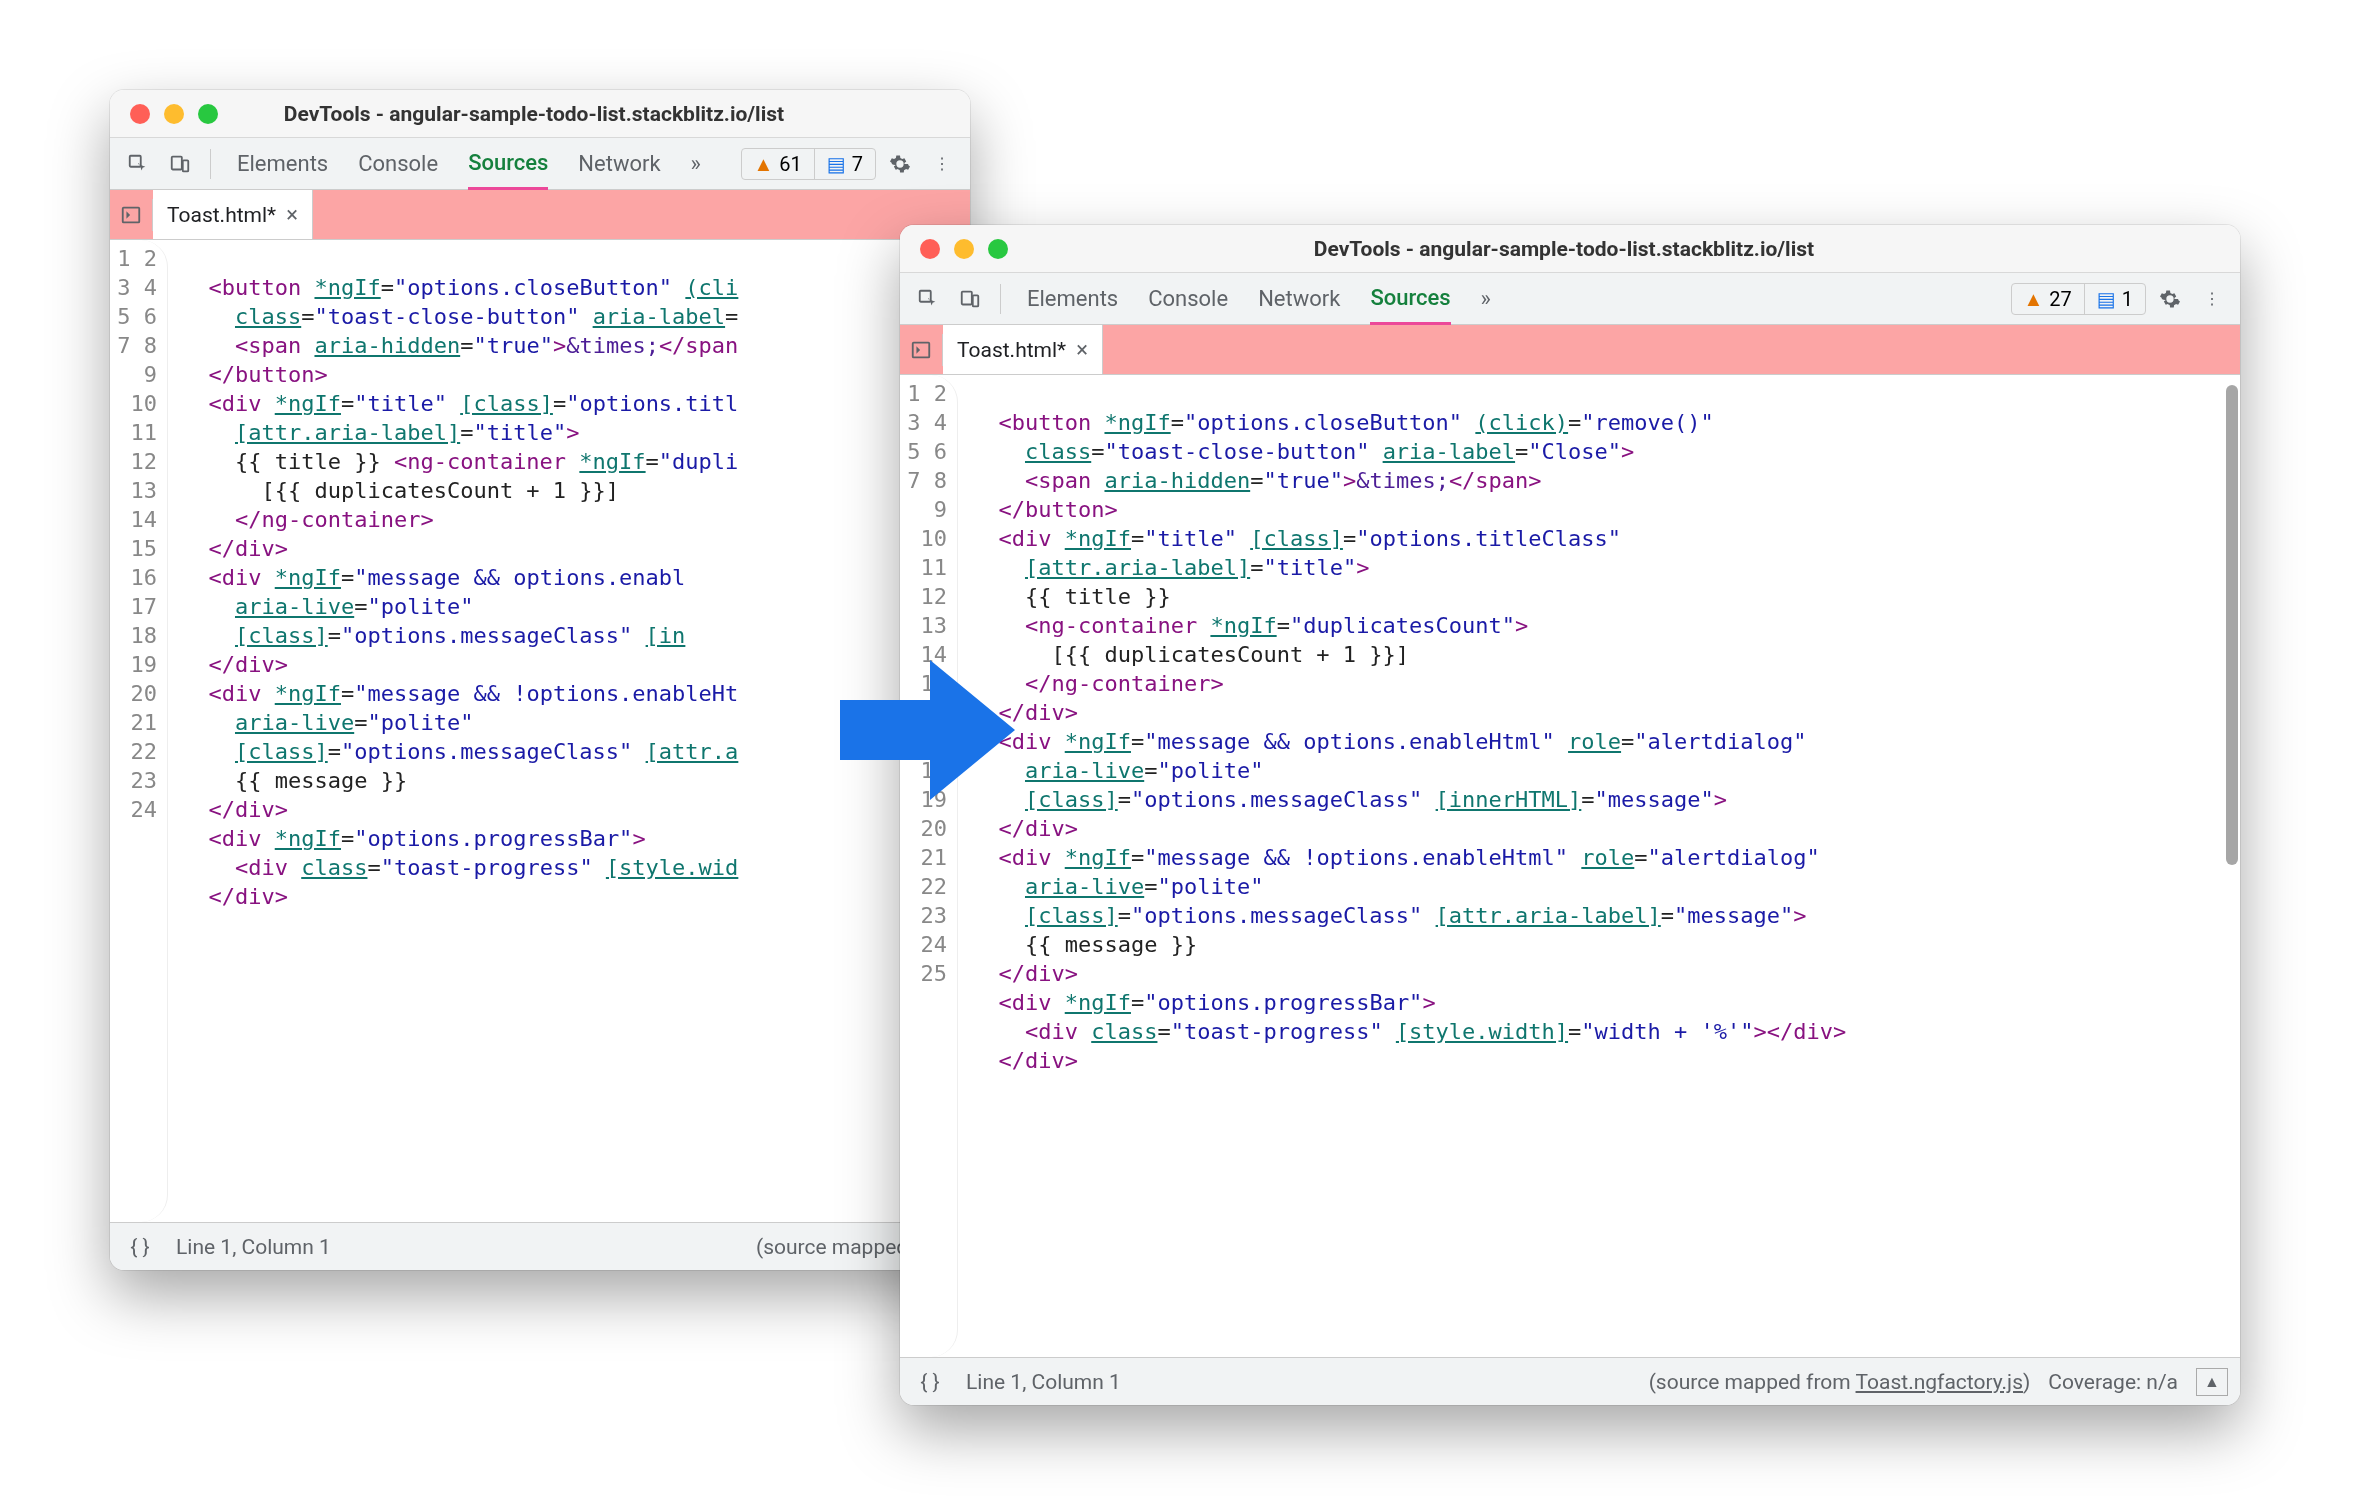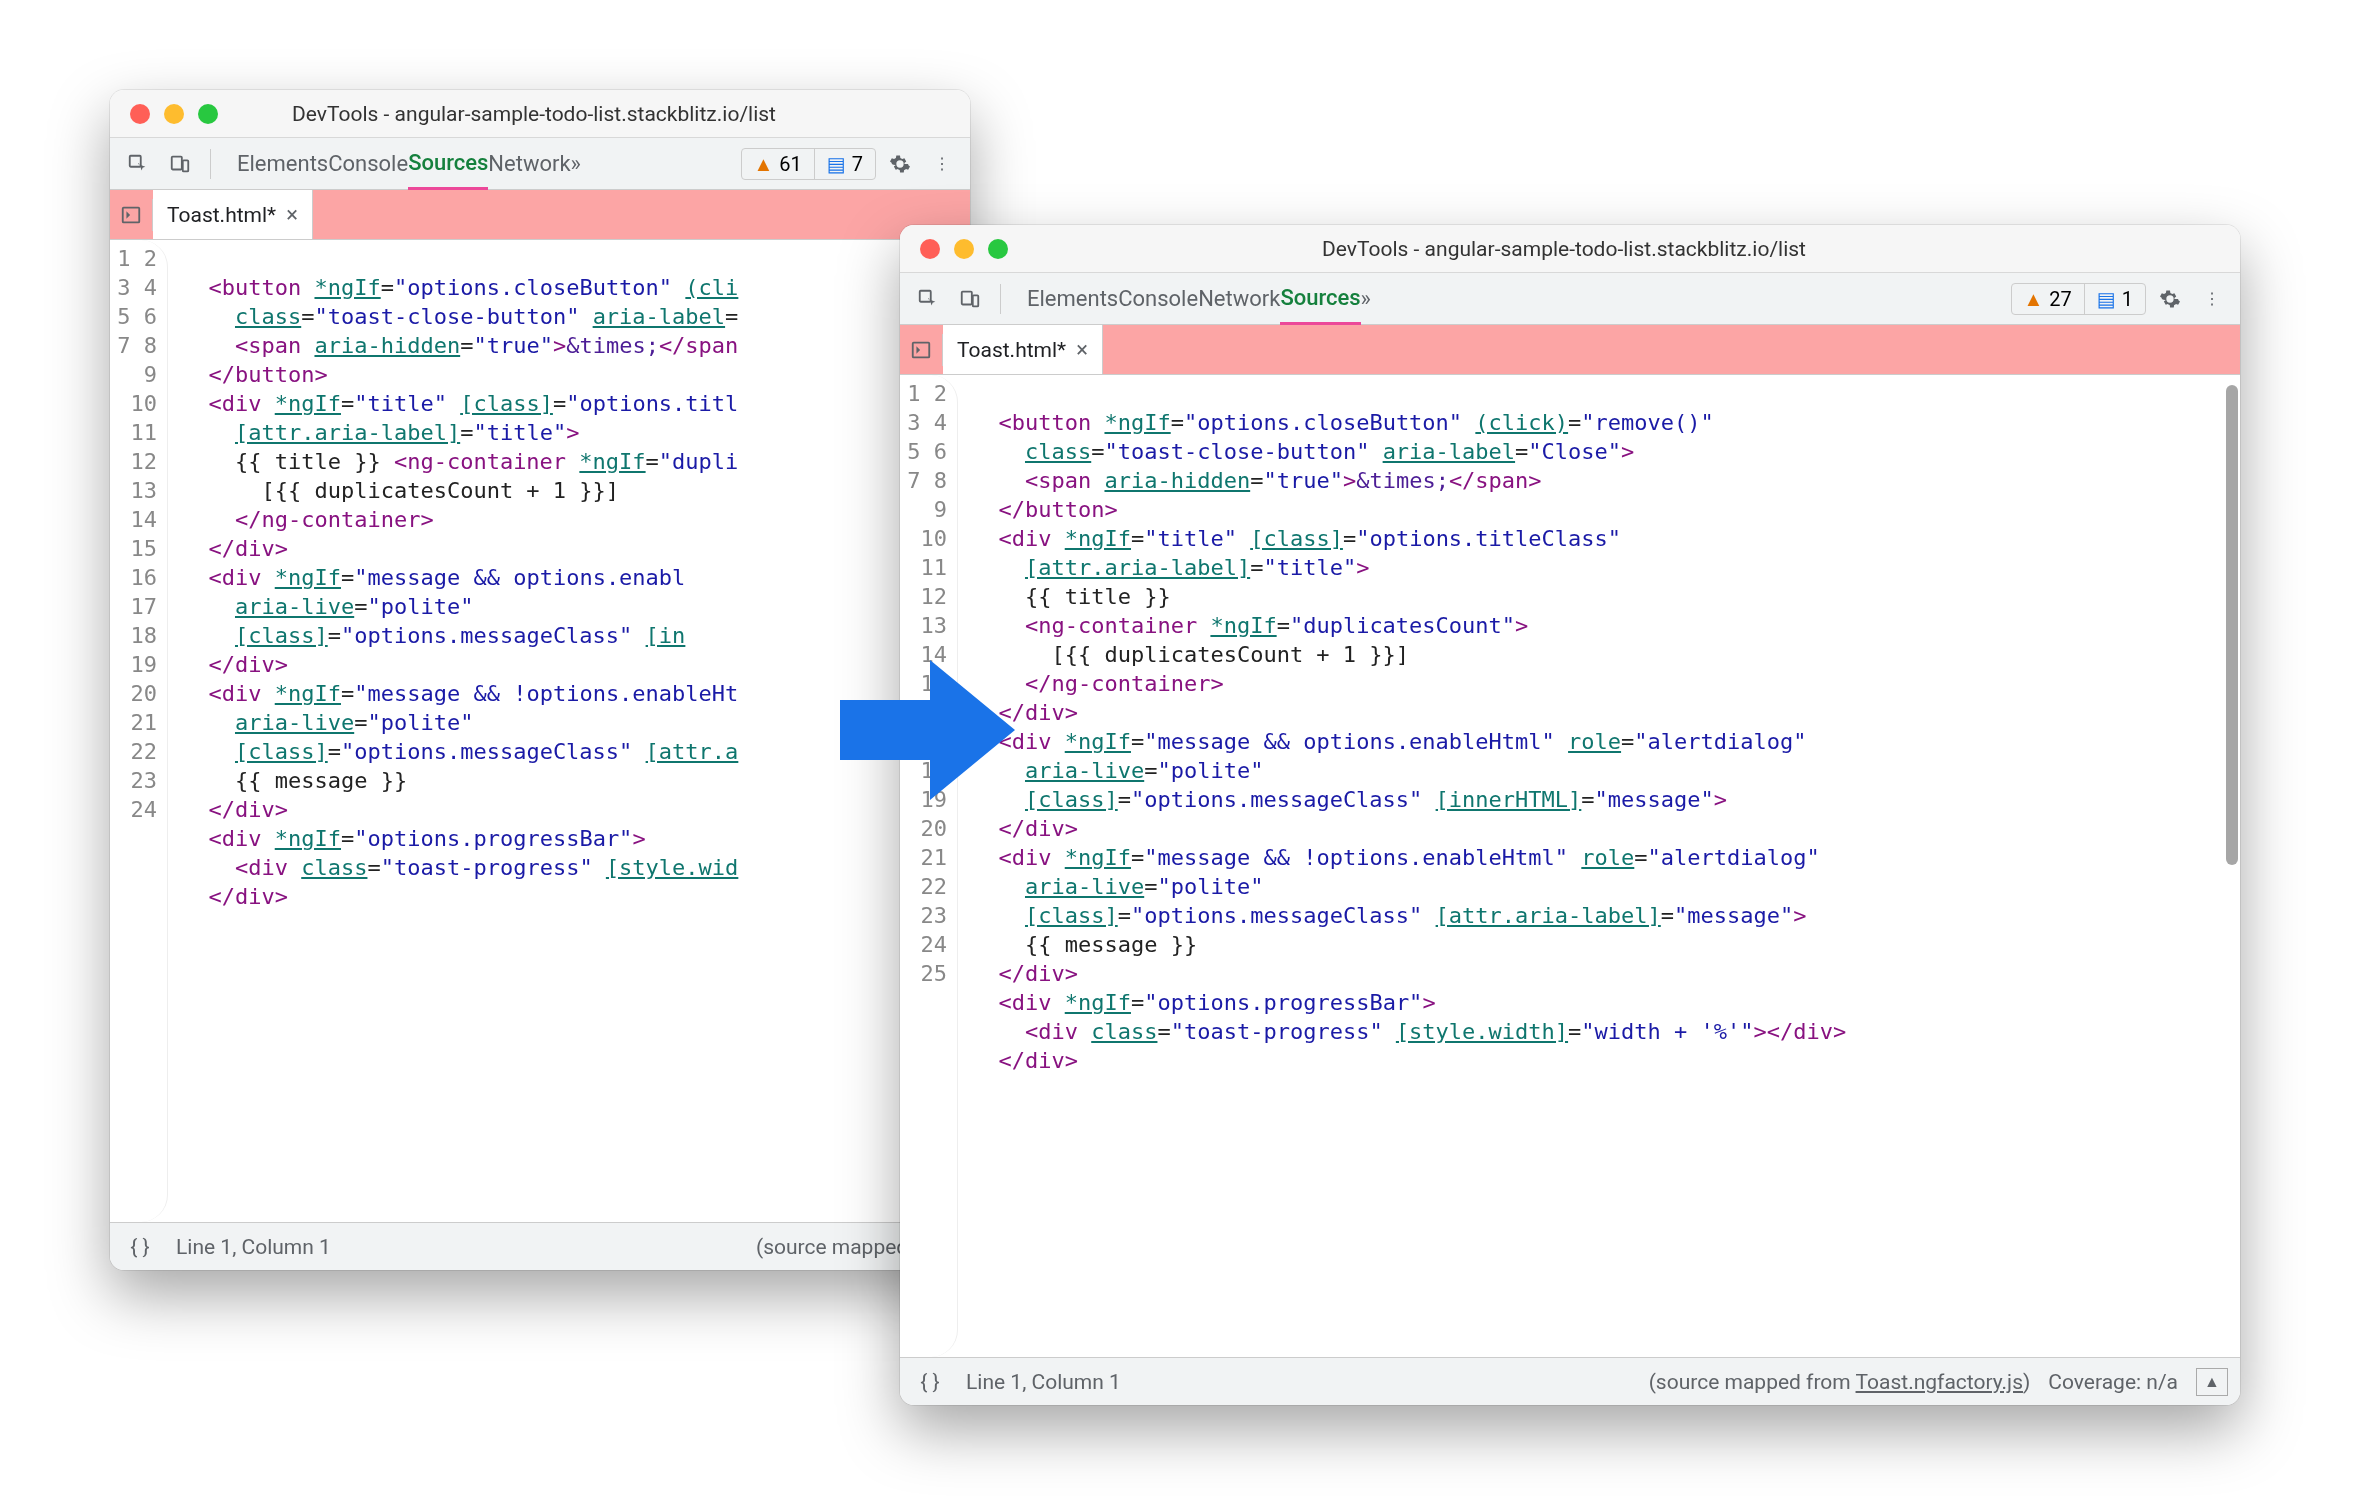--- a/index.html
+++ b/index.html
@@ -28,39 +28,39 @@
     position: relative;
     flex-shrink: 0;
   }
   .traffic { display: flex; gap: 14px; padding: 0 20px; }
   .dot { width: 20px; height: 20px; border-radius: 50%; }
   .dot.red { background: #ff5f57; }
   .dot.yellow { background: #febc2e; }
   .dot.green { background: #28c840; }
   .titletext {
     position: absolute; left: 0; right: 12px;
-    text-align: center; font-size: 21px; font-weight: 400; color: #333;
+    text-align: center; font-size: 21px; font-weight: 700; color: #333;
     pointer-events: none;
   }
 
   .toolbar {
     display: flex; align-items: center;
     height: 52px;
     background: #f1f3f4;
     border-bottom: 1px solid #ccc;
     padding: 0 10px;
     gap: 6px;
     flex-shrink: 0;
   }
   .icon-btn {
     width: 36px; height: 36px; display: flex; align-items: center; justify-content: center;
     color: #5f6368; cursor: pointer;
   }
   .tb-sep { width: 1px; height: 30px; background: #ccc; margin: 0 6px; }
-  .tabbar { display: flex; padding: 0 14px; align-items: center; height: 100%; }
+  .tabbar { display: flex; gap: 30px; padding: 0 14px; align-items: center; height: 100%; }
   .tab {
     font-size: 22px; color: #5f6368; cursor: pointer; height: 100%;
     display: flex; align-items: center;
   }
   .tab.active { color: #15803d; border-bottom: 3px solid #ec4899; margin-bottom: -1px; font-weight: 500;}
   .spacer { flex: 1; }
   .pill {
     display: flex; align-items: center;
     border: 1px solid #ccc;
     border-radius: 4px;

